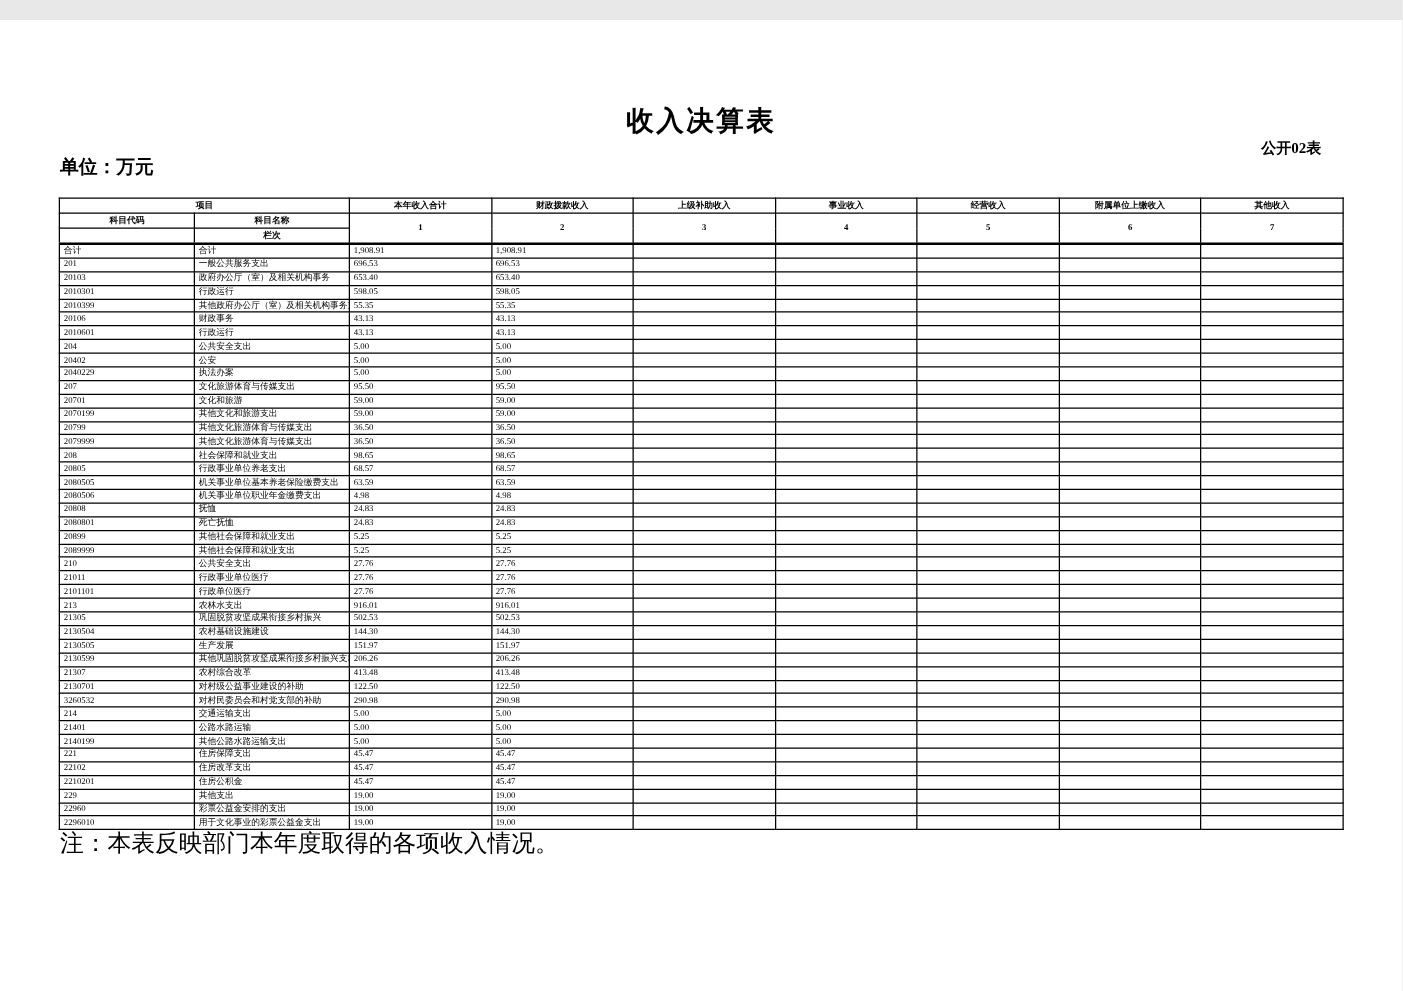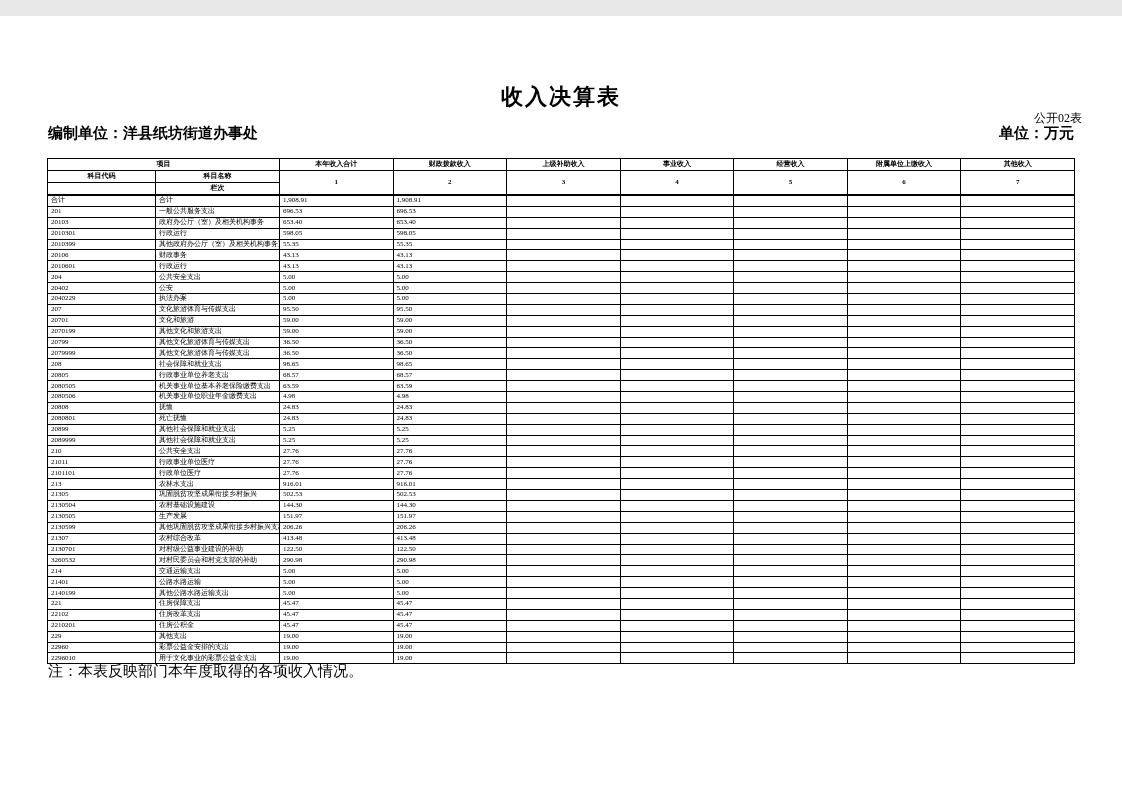--- a/index.html
+++ b/index.html
@@ -6,55 +6,54 @@
   .sheet {
     position:relative; width:1122px; height:793px; background:#ffffff;
     font-family:"Liberation Serif", serif; color:#000; overflow:hidden;
     margin:16px auto;
   }
   .title {
     position:absolute; top:66px; left:0; width:100%;
     text-align:center; font-size:22px; font-weight:bold; letter-spacing:2px;
   }
   .form-no {
-    position:absolute; top:94px; right:40px; font-size:12px; font-weight:normal;
+    position:absolute; top:94px; right:65px; font-size:12px; font-weight:bold;
   }
   .meta-row {
     position:absolute; top:108px; left:48px; right:48px;
     display:flex; justify-content:space-between;
     font-size:15px; font-weight:bold;
   }
   .table-wrap { position:absolute; top:142px; left:47px; right:47px; }
   table.report {
     width:100%; border-collapse:collapse; table-layout:fixed;
     font-size:7px; border:1.5px solid #000;padding-left:23px;
   }
   table.report th, table.report td {
     border:1px solid #000; padding:0 3px; height:9.9px; line-height:1;
     overflow:hidden; white-space:nowrap; text-align:left; font-weight:normal;
   }
   table.report thead th {
     text-align:center; font-weight:bold; height:11px;
   }
   table.report thead { border-bottom:2px solid #000; }
   .note {
-    position:absolute; top:646px; left:48px; font-size:15px;
+    position:absolute; top:646px; left:48px; font-size:19px;
   }
 </style>
 </head>
 <body>
 
 <div class="sheet">
 
   <div class="title">收入决算表</div>
 
   <div class="form-no">公开02表</div>
 
   <div class="meta-row">
-    <span>编制单位：洋县纸坊街道办事处</span>
     <span>单位：万元</span>
   </div>
 
   <div class="table-wrap">
     <table class="report">
       <colgroup>
         <col style="width:108px">
           <col style="width:124px">
         <col>
           <col>

